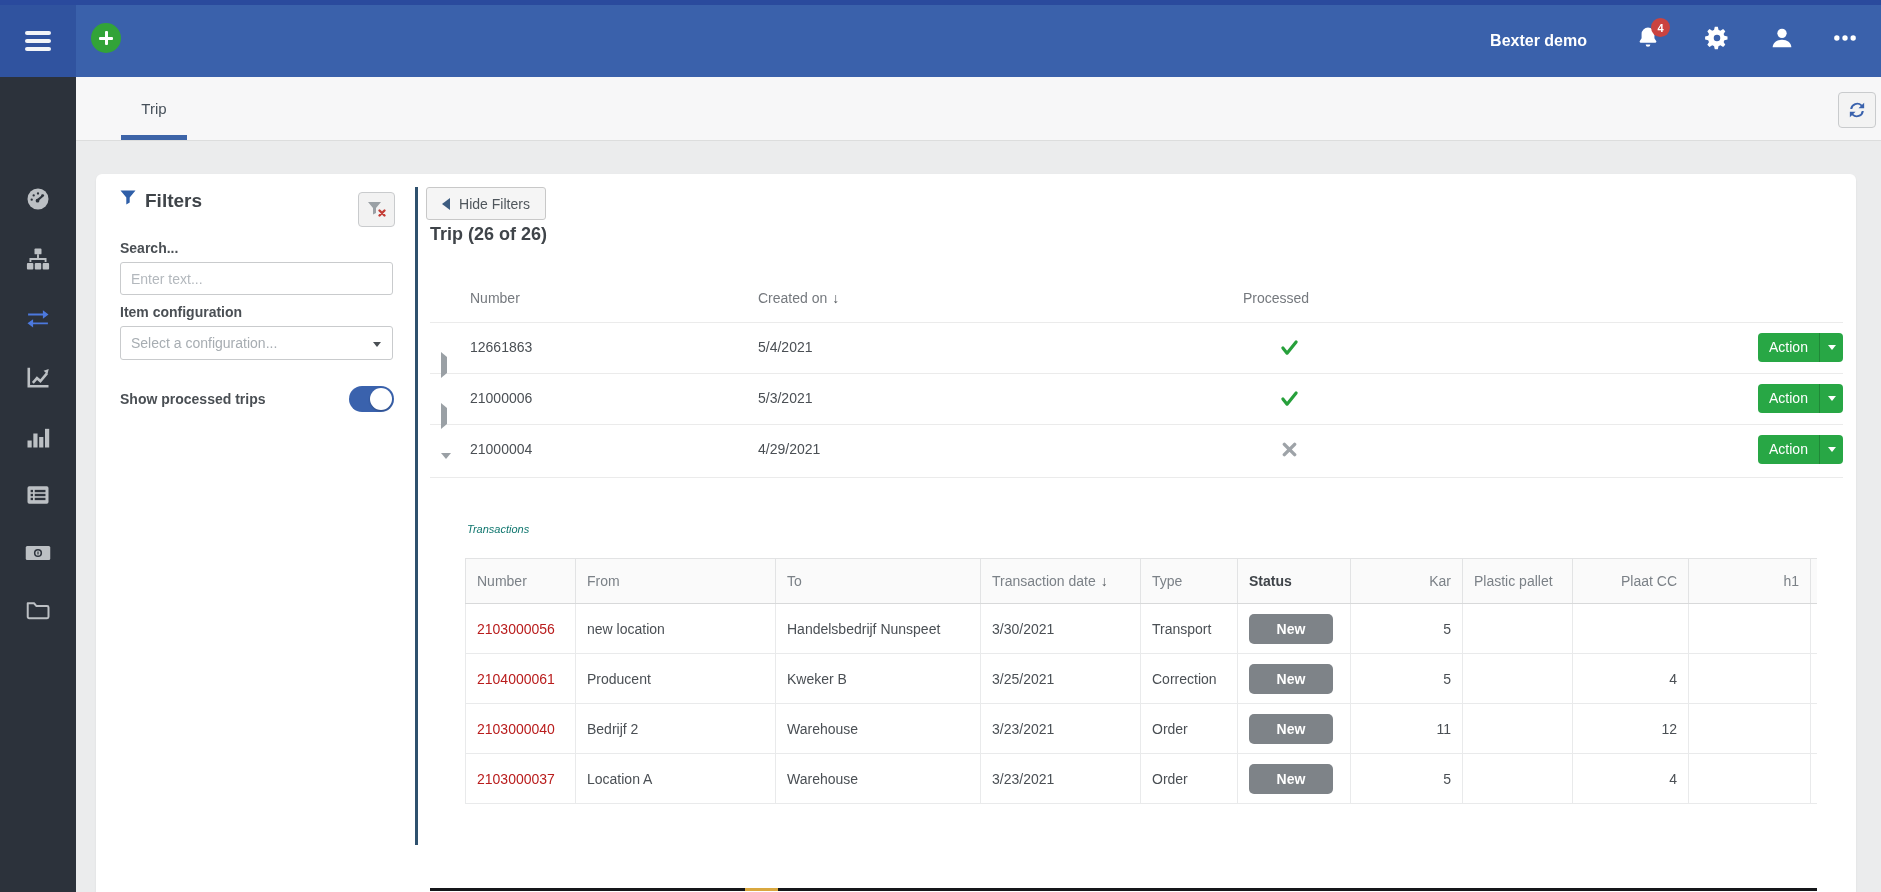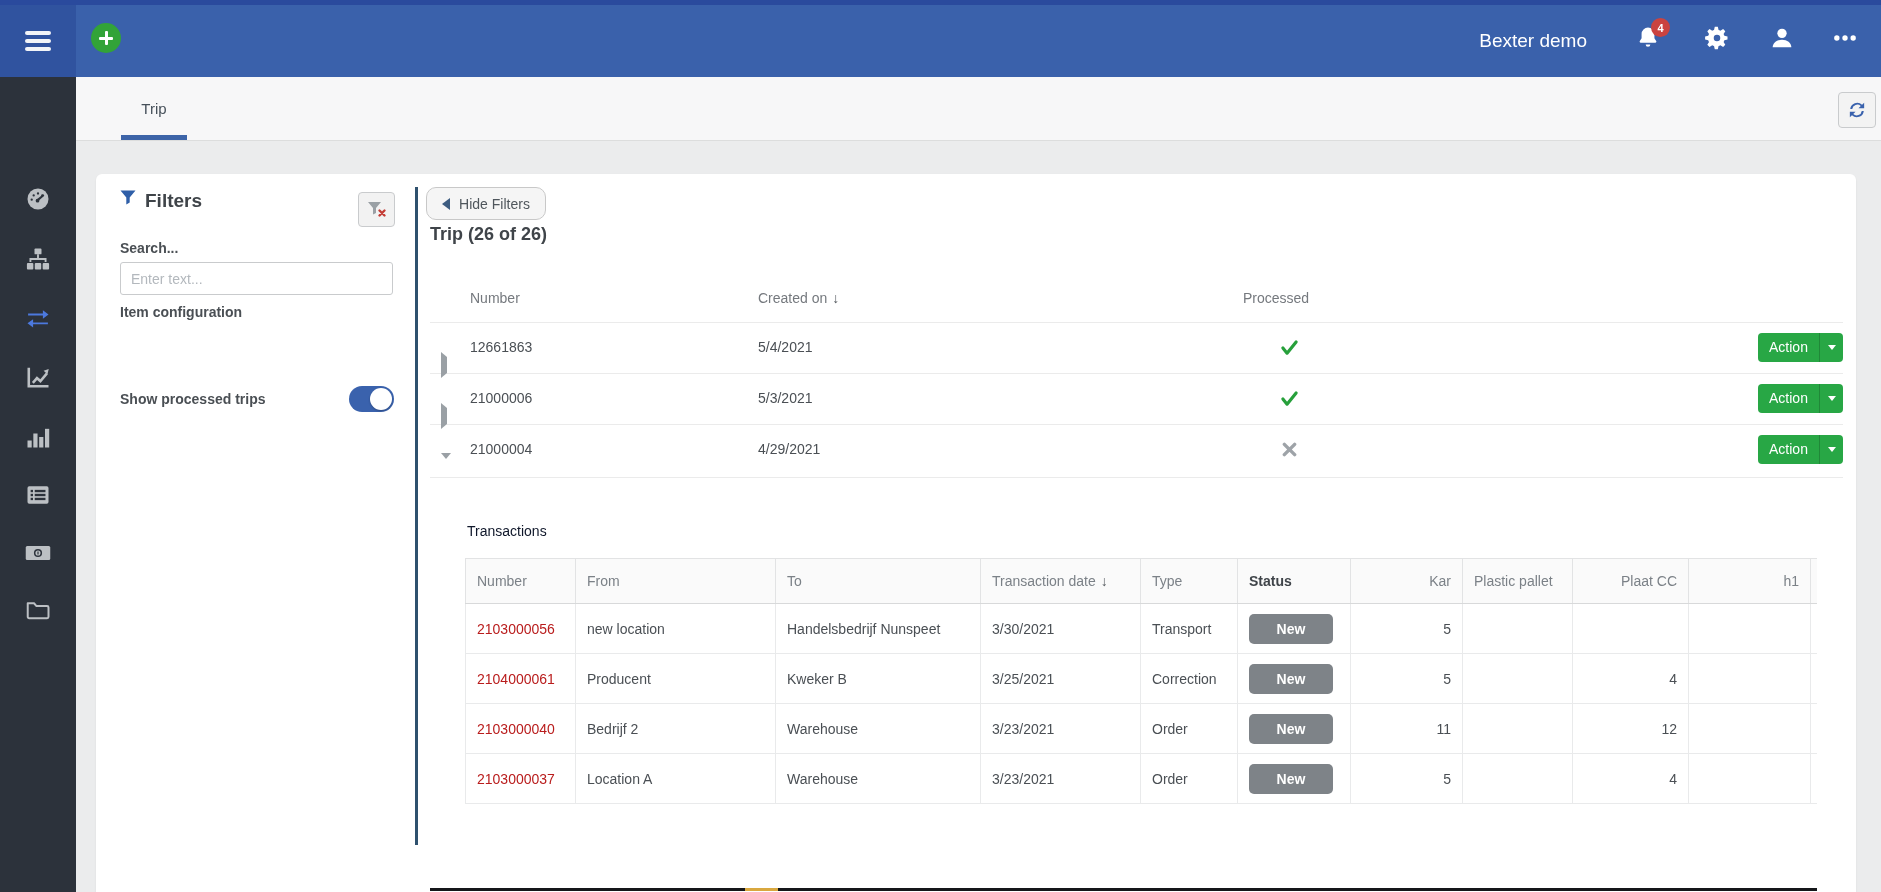--- a/index.html
+++ b/index.html
@@ -17,21 +17,21 @@
   .hamburger { position:absolute; left:0; top:0; width:76px; height:72px;
     background:#30539f; cursor:pointer; display:flex; flex-direction:column;
     justify-content:center; align-items:center; gap:4.5px; }
   .hamburger span { width:26px; height:3.4px; background:#f2f4f8; border-radius:2px; }
   .plus-btn { position:absolute; left:91px; top:18px; width:30px; height:30px;
     border-radius:50%; background:#32a338; }
   .plus-btn:before, .plus-btn:after { content:""; position:absolute; background:#fff; border-radius:1px; }
   .plus-btn:before { left:8px; top:13.5px; width:14px; height:3px; }
   .plus-btn:after  { left:13.5px; top:8px; width:3px; height:14px; }
   .t-title { position:absolute; right:294px; top:0; height:72px; line-height:72px;
-    color:#fff; font-size:19px; font-weight:normal; }
+    color:#fff; font-size:16px; font-weight:bold; }
   .tb-icon { position:absolute; top:19px; width:28px; height:28px; color:#fff; cursor:pointer; }
   .i-bell { left:1634px; } .i-gear { left:1703px; } .i-user { left:1768px; } .i-more { left:1831px; }
   .bell-badge { position:absolute; top:-6px; right:-8px; min-width:19px; height:19px;
     border-radius:50%; background:#ca4340; color:#fff; font-size:11px; font-weight:bold;
     display:flex; align-items:center; justify-content:center; }
 
   
   .sidebar { position:absolute; left:0; top:77px; width:76px; height:815px; background:#2c323b; }
   .side-item { position:absolute; left:24px; width:28px; height:28px; color:#bcc0c4; cursor:pointer; }
   .side-item.active { color:#4c79de; }
@@ -66,21 +66,21 @@
   .f-select .caret { position:absolute; right:11px; top:15px; width:0; height:0;
     border-left:4.5px solid transparent; border-right:4.5px solid transparent; border-top:5px solid #4a4f54; }
   .toggle { position:absolute; left:253px; top:212px; width:45px; height:26px; border-radius:13px;
     background:#3a62ad; cursor:pointer; }
   .toggle .knob { position:absolute; left:21px; top:2px; width:22px; height:22px; border-radius:50%;
     background:#fff; box-shadow:0 1px 2px rgba(0,0,0,.25); }
   .v-divider { position:absolute; left:319px; top:13px; width:3px; height:658px; background:#2f516e; }
 
   
   .hide-filters-btn { position:absolute; left:330px; top:13px; width:120px; height:33px;
-    background:#f5f5f5; border:1px solid #c8c8c8; border-radius:10px; cursor:pointer;
+    background:#f5f5f5; border:1px solid #c8c8c8; border-radius:3px; cursor:pointer;
     display:flex; align-items:center; justify-content:center; gap:9px;
     font-size:14px; color:#4f565c; }
   .tri-left { width:0; height:0; border-top:6px solid transparent; border-bottom:6px solid transparent;
     border-right:8px solid #3d5c80; }
   .trip-heading { position:absolute; left:334px; top:50px; font-size:18px; font-weight:bold; color:#3f4449; }
 
   
   .trips { position:absolute; left:334px; top:100px; width:1413px; height:220px; }
   .trips .hcell { position:absolute; top:0; height:48px; line-height:48px; font-size:14px; color:#75797e; }
   .h-number { left:40px; } .h-created { left:328px; } .h-processed { left:813px; }
@@ -99,21 +99,21 @@
   .action-btn { position:absolute; left:1328px; top:11px; width:85px; height:29px;
     background:#28a745; border-radius:4px; cursor:pointer; display:flex; align-items:center;
     color:#fff; font-size:14px; }
   .action-btn .a-label { flex:1; text-align:center; }
   .action-btn .a-caret-box { width:24px; height:29px; border-left:1px solid rgba(0,0,0,.18);
     display:flex; align-items:center; justify-content:center; }
   .action-btn .a-caret { width:0; height:0; border-left:4.5px solid transparent;
     border-right:4.5px solid transparent; border-top:5px solid #fff; }
 
   
-  .txn-title { position:absolute; left:371px; top:349px; font-size:14px; color:#0f172a; }
+  .txn-title { position:absolute; left:371px; top:349px; font-size:11px; color:#0f766e;font-style:italic; }
   .txn-wrap { position:absolute; left:369px; top:384px; width:1352px; height:334px; overflow:hidden; }
   table.txn { width:1405px; table-layout:fixed; border-collapse:collapse; font-size:14px; }
   table.txn th { height:45px; background:#fafafa; border:1px solid #e2e3e4; border-bottom:1px solid #d8d9da;
     font-weight:normal; color:#7b8187; text-align:left; padding:0 11px; cursor:pointer; white-space:nowrap; overflow:hidden; }
   table.txn th.b { font-weight:bold; color:#3f4449; }
   table.txn th.r { text-align:right; }
   table.txn td { height:50px; border:1px solid #e9eaeb; border-top:none; color:#4a4f54;
     padding:0 11px; white-space:nowrap; overflow:hidden; background:#fff; }
   table.txn td.r { text-align:right; }
   .txn-link { color:#b91c1c; cursor:pointer; }
@@ -270,20 +270,24 @@
     <svg viewBox="0 0 20 18" width="20" height="18">
       <path fill="#9aa0a5" d="M1 1h13l-5 6v5l-3 1.6V7z"></path>
       <path stroke="#c43c35" stroke-width="2.4" stroke-linecap="round" d="M12.5 9.5l5 5M17.5 9.5l-5 5"></path>
     </svg>
   </div>
 
   <div class="f-label" style="top:66px">Search...</div>
   <input class="f-input" style="top: 88px;" type="text" placeholder="Enter text...">
 
   <div class="f-label" style="top:130px">Item configuration</div>
+  <div class="f-select">
+    <span>Select a configuration...</span>
+    <span class="caret"></span>
+  </div>
 
   <div class="f-label" style="top:217px">Show processed trips</div>
   <div class="toggle">
     <span class="knob"></span>
   </div>
 
   <div class="v-divider"></div>
 
   <div class="hide-filters-btn">
     <span class="tri-left"></span>

